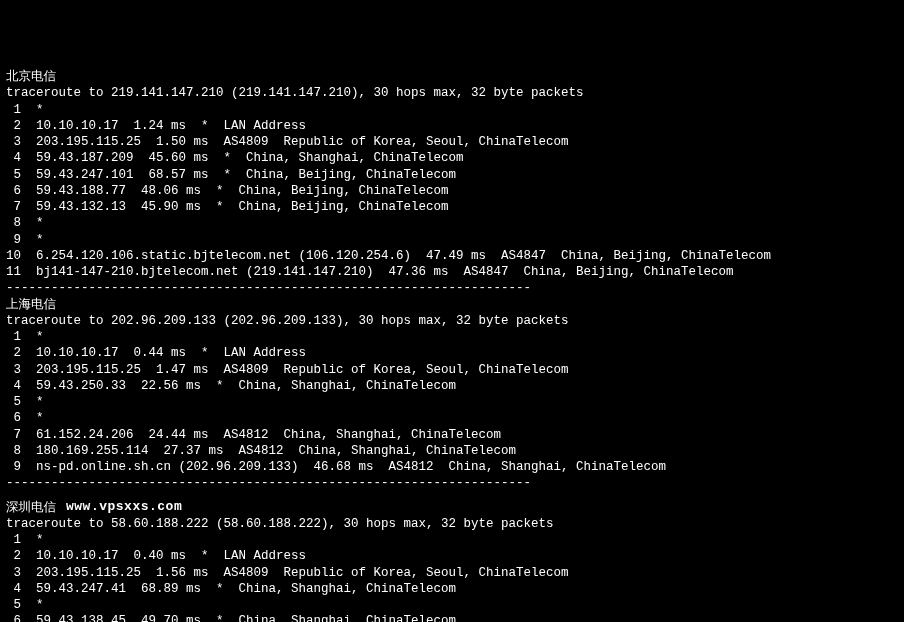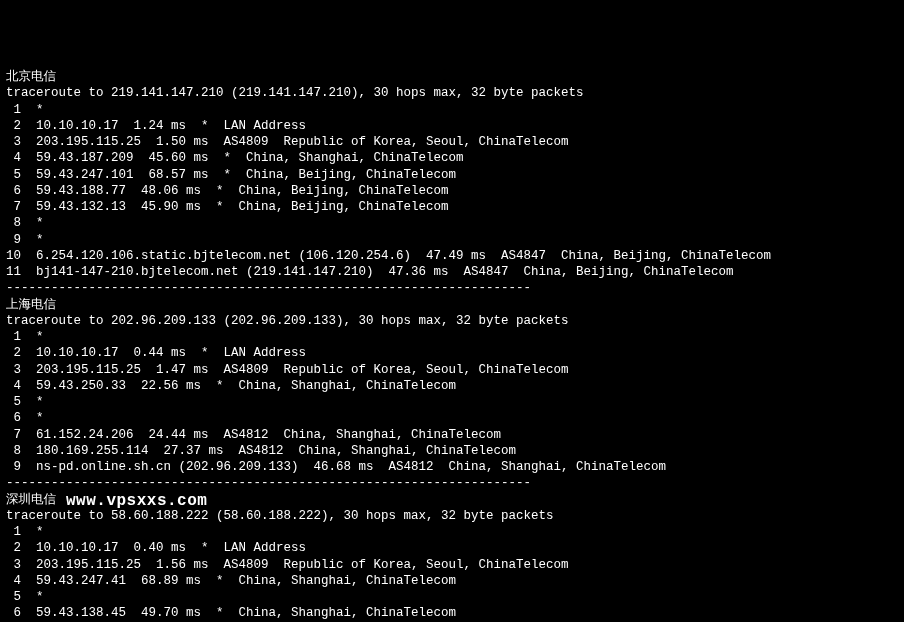--- a/index.html
+++ b/index.html
@@ -9,28 +9,28 @@
     font-family: "Consolas", "Courier New", monospace;
     font-size: 12.5px;
     line-height: 1.3;
     padding: 4px 6px;
     white-space: pre;
     width: 904px;
     height: 622px;
     overflow: hidden;
   }
   .line { display: block; }
-  .watermark-wrap { position: relative; }
+  .watermark-wrap { position: relative; margin-top: 8px; }
   .watermark {
     position: absolute;
     left: 60px;
     top: -1px;
     color: #ffffff;
     font-weight: bold;
-    font-size: 16px;
+    font-size: 13px;
     letter-spacing: 0.5px;
   }
 </style>
 </head>
 <body>
 
 
 
 <div id="terminal"><span class="line">北京电信</span><span class="line">traceroute to 219.141.147.210 (219.141.147.210), 30 hops max, 32 byte packets</span><span class="line"> 1  *</span><span class="line"> 2  10.10.10.17  1.24 ms  *  LAN Address</span><span class="line"> 3  203.195.115.25  1.50 ms  AS4809  Republic of Korea, Seoul, ChinaTelecom</span><span class="line"> 4  59.43.187.209  45.60 ms  *  China, Shanghai, ChinaTelecom</span><span class="line"> 5  59.43.247.101  68.57 ms  *  China, Beijing, ChinaTelecom</span><span class="line"> 6  59.43.188.77  48.06 ms  *  China, Beijing, ChinaTelecom</span><span class="line"> 7  59.43.132.13  45.90 ms  *  China, Beijing, ChinaTelecom</span><span class="line"> 8  *</span><span class="line"> 9  *</span><span class="line">10  6.254.120.106.static.bjtelecom.net (106.120.254.6)  47.49 ms  AS4847  China, Beijing, ChinaTelecom</span><span class="line">11  bj141-147-210.bjtelecom.net (219.141.147.210)  47.36 ms  AS4847  China, Beijing, ChinaTelecom</span><span class="line"></span><span class="line">----------------------------------------------------------------------</span><span class="line">上海电信</span><span class="line">traceroute to 202.96.209.133 (202.96.209.133), 30 hops max, 32 byte packets</span><span class="line"> 1  *</span><span class="line"> 2  10.10.10.17  0.44 ms  *  LAN Address</span><span class="line"> 3  203.195.115.25  1.47 ms  AS4809  Republic of Korea, Seoul, ChinaTelecom</span><span class="line"> 4  59.43.250.33  22.56 ms  *  China, Shanghai, ChinaTelecom</span><span class="line"> 5  *</span><span class="line"> 6  *</span><span class="line"> 7  61.152.24.206  24.44 ms  AS4812  China, Shanghai, ChinaTelecom</span><span class="line"> 8  180.169.255.114  27.37 ms  AS4812  China, Shanghai, ChinaTelecom</span><span class="line"> 9  ns-pd.online.sh.cn (202.96.209.133)  46.68 ms  AS4812  China, Shanghai, ChinaTelecom</span><span class="line"></span><span class="line">----------------------------------------------------------------------</span><span class="line watermark-wrap"><span>深圳电信</span><span class="watermark">www.vpsxxs.com</span></span><span class="line">traceroute to 58.60.188.222 (58.60.188.222), 30 hops max, 32 byte packets</span><span class="line"> 1  *</span><span class="line"> 2  10.10.10.17  0.40 ms  *  LAN Address</span><span class="line"> 3  203.195.115.25  1.56 ms  AS4809  Republic of Korea, Seoul, ChinaTelecom</span><span class="line"> 4  59.43.247.41  68.89 ms  *  China, Shanghai, ChinaTelecom</span><span class="line"> 5  *</span><span class="line"> 6  59.43.138.45  49.70 ms  *  China, Shanghai, ChinaTelecom</span><span class="line"> 7  *</span></div>
 

